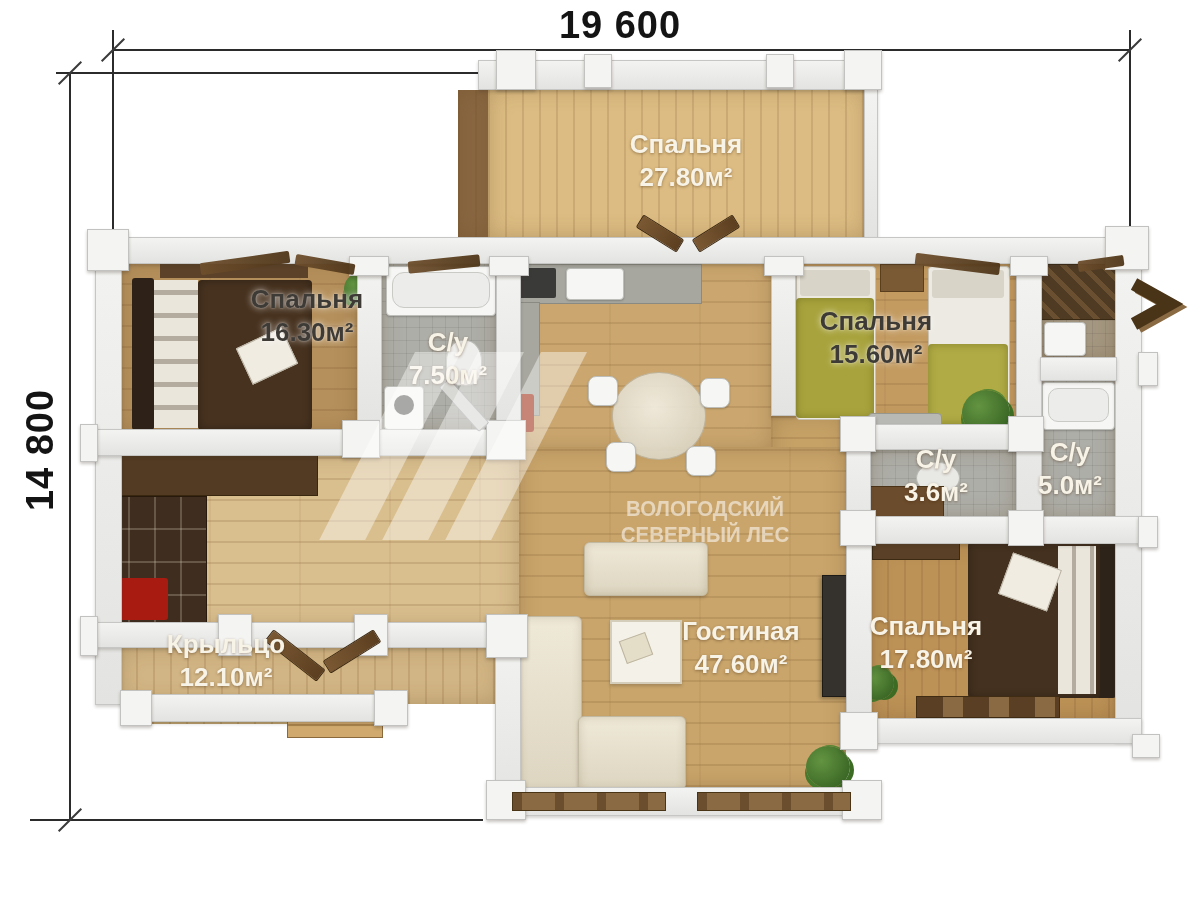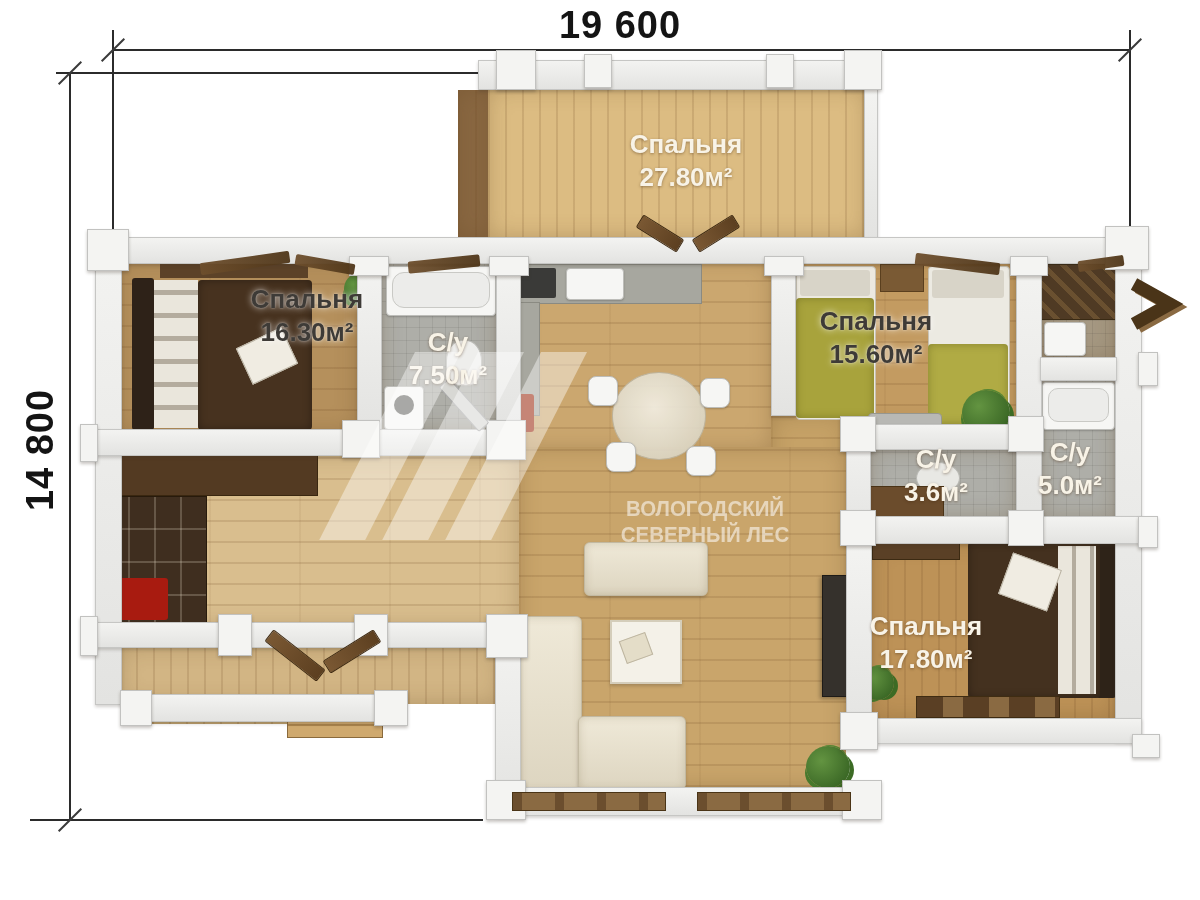--- a/index.html
+++ b/index.html
@@ -241,18 +241,26 @@
       <div>15.60м²</div>
   </div>
   <div class="room-label" style="left:936px;top:443px;">
     <div>С/у</div>
       <div>3.6м²</div>
   </div>
   <div class="room-label" style="left:1070px;top:436px;">
     <div>С/у</div>
       <div>5.0м²</div>
   </div>
+  <div class="room-label" style="left:741px;top:615px;">
+    <div>Гостиная</div>
+      <div>47.60м²</div>
+  </div>
   <div class="room-label" style="left:926px;top:610px;">
     <div>Спальня</div>
       <div>17.80м²</div>
   </div>
+  <div class="room-label" style="left:226px;top:628px;">
+    <div>Крыльцо</div>
+      <div>12.10м²</div>
+  </div>
 
 </div>
 
 </body></html>

